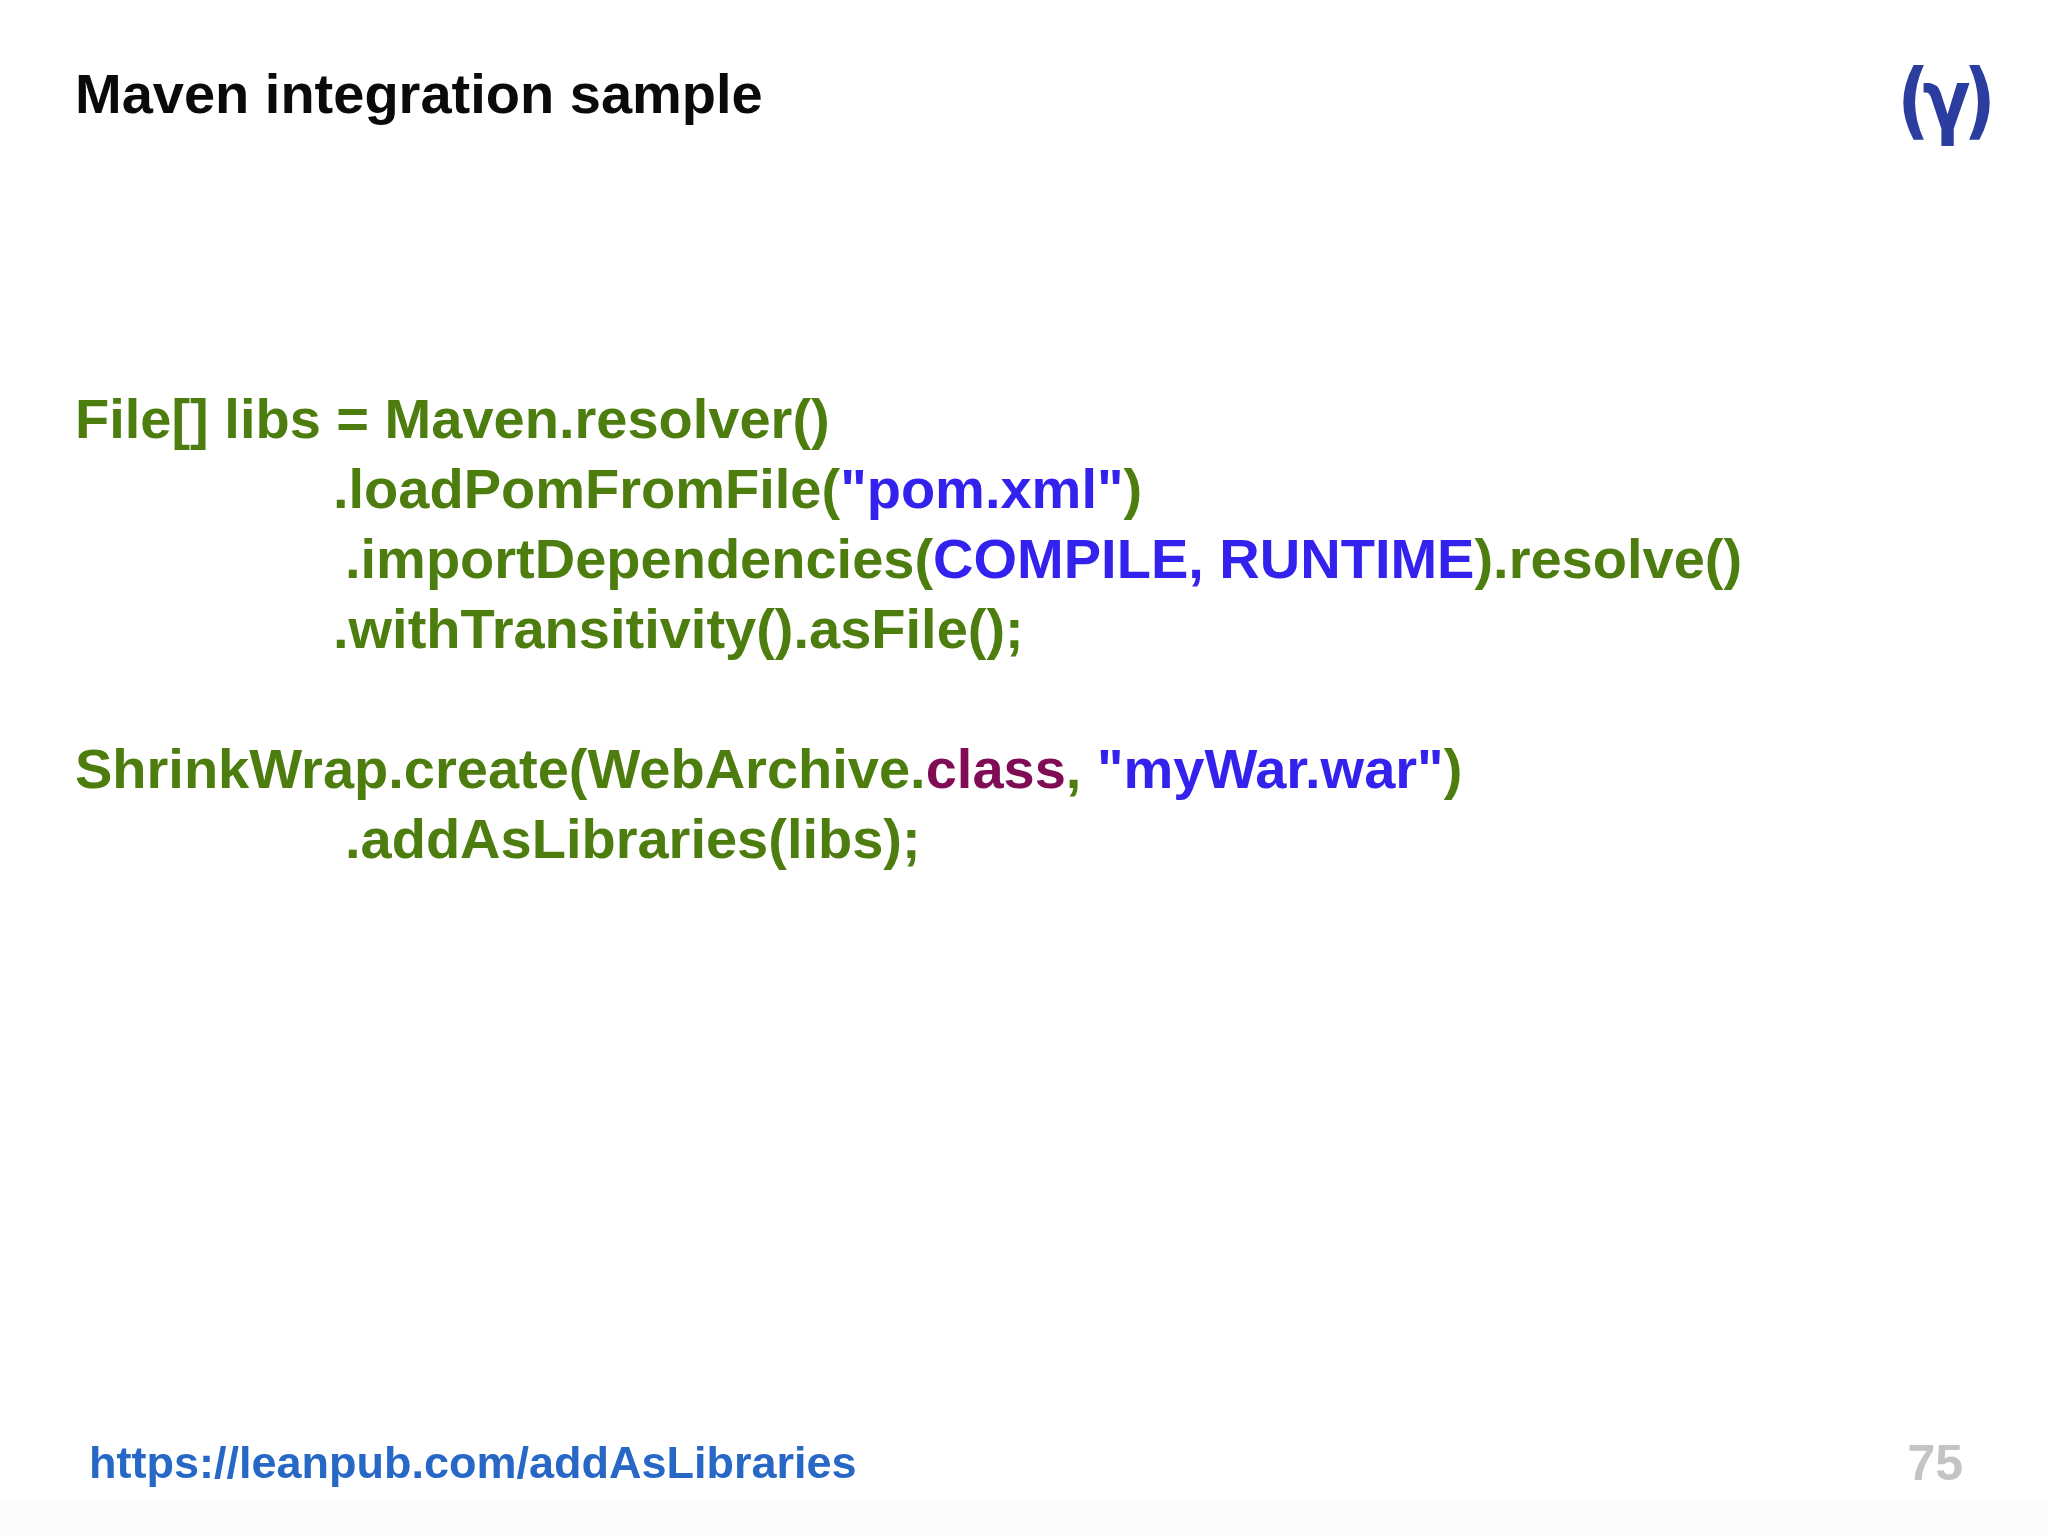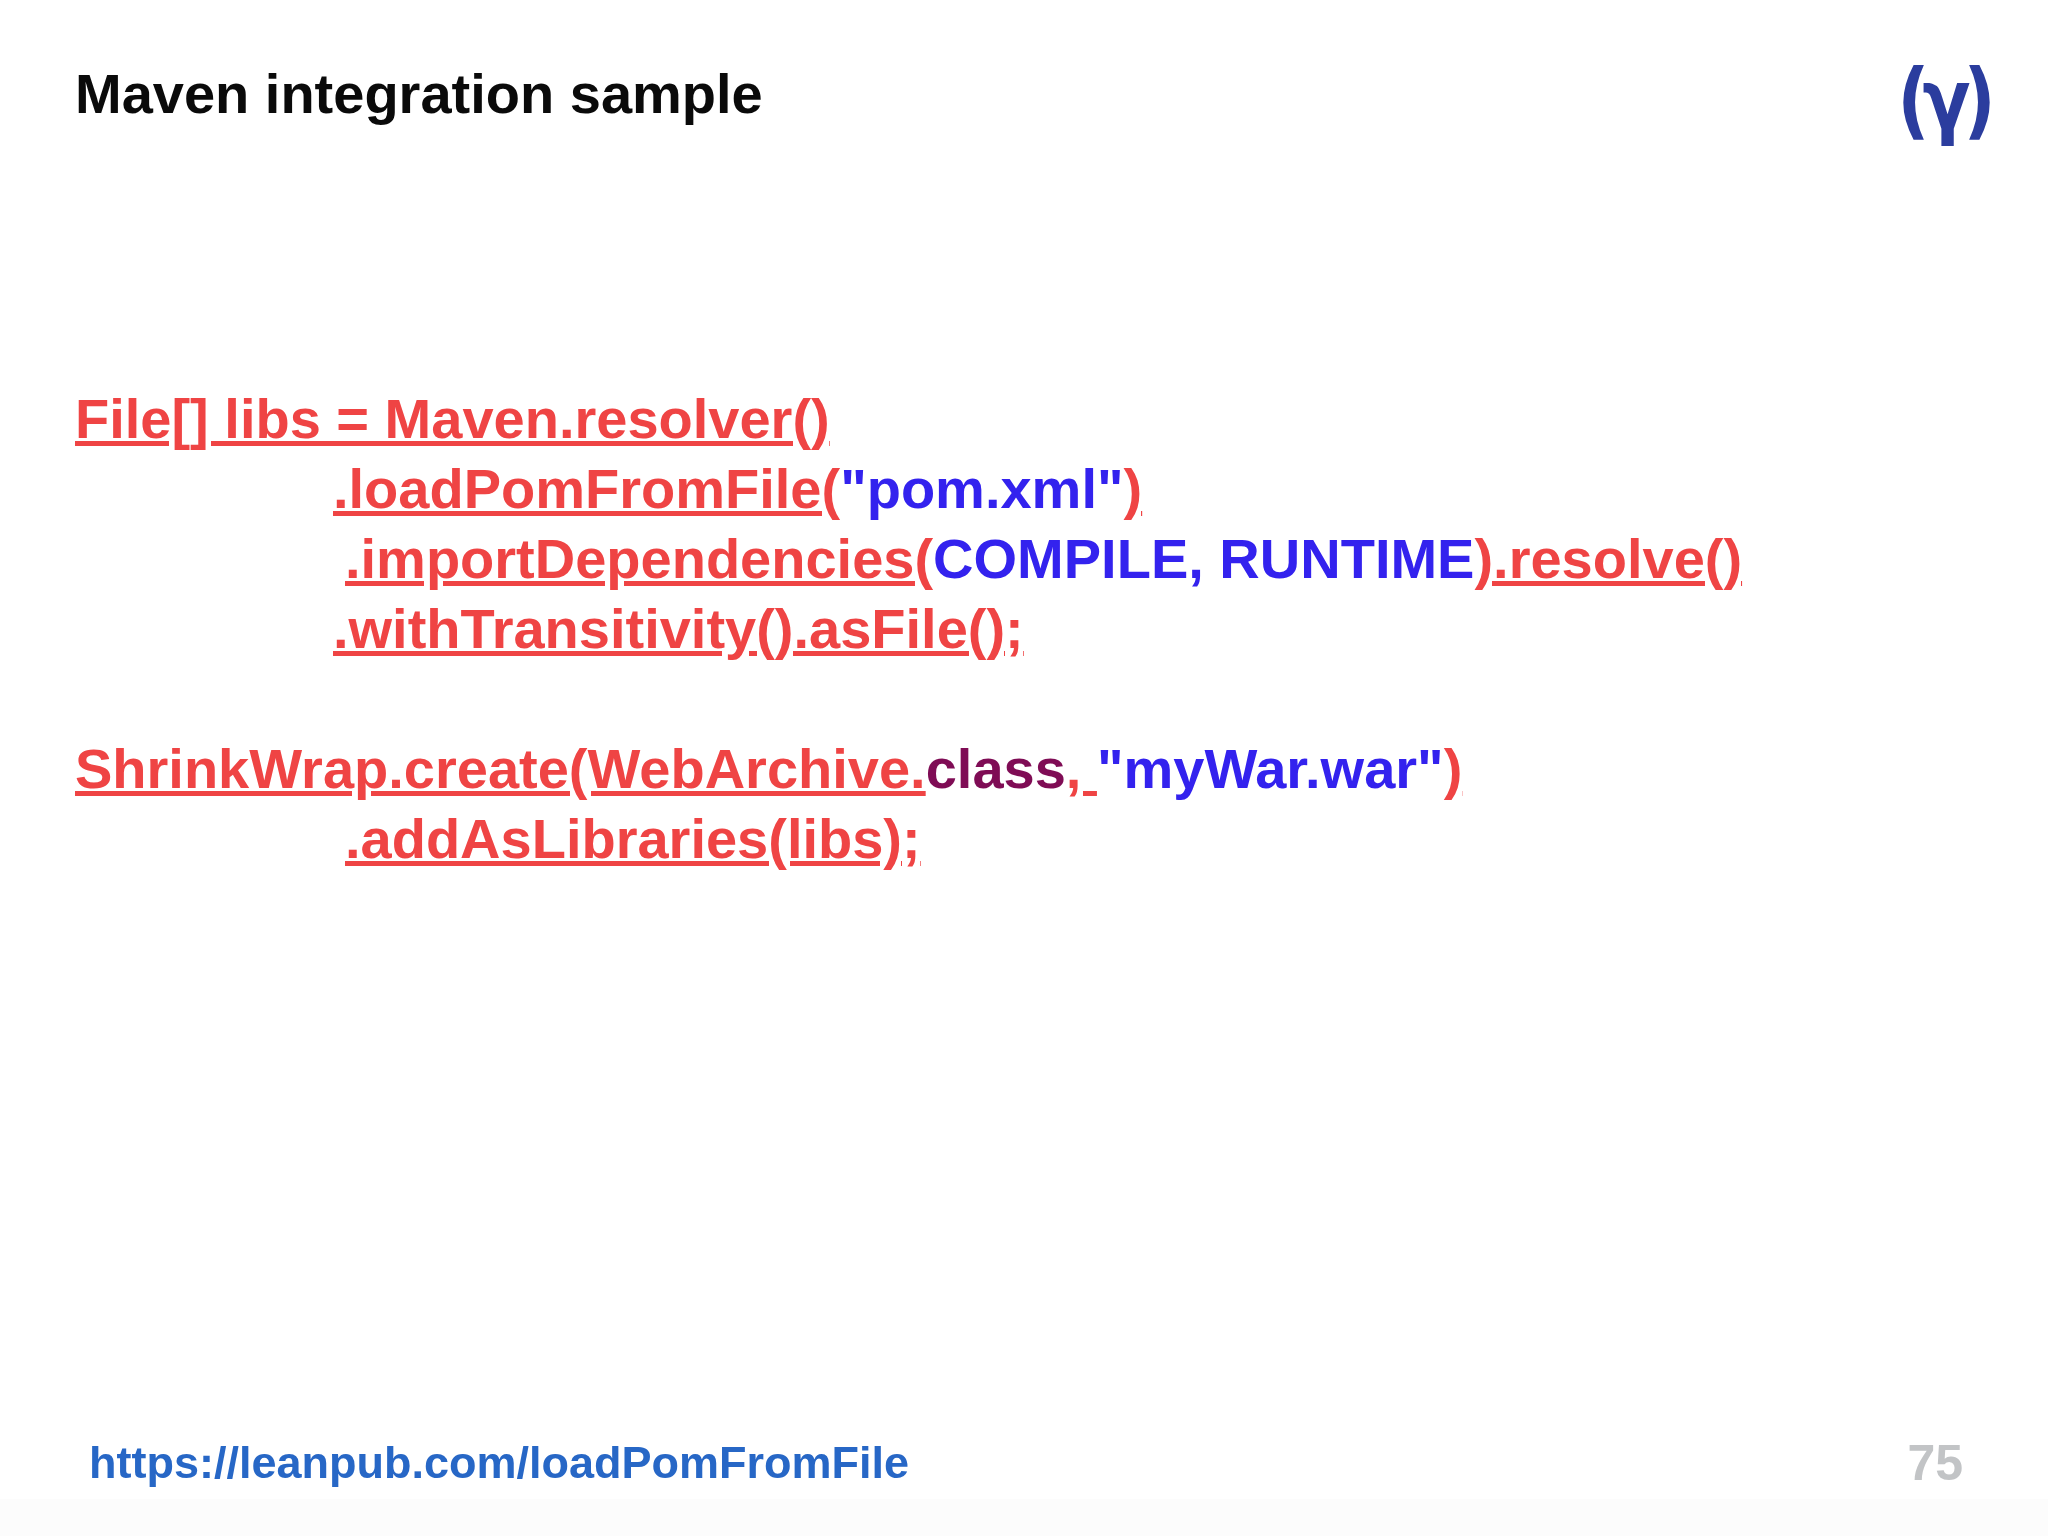--- a/index.html
+++ b/index.html
@@ -25,21 +25,21 @@
     line-height:1;white-space:nowrap;
     user-select:none;
   }
   .code-block{
     position:absolute;left:75px;top:384px;
     font-size:56px;font-weight:bold;
     line-height:70px;
     white-space:pre;
   }
   .code-line{min-height:70px;}
-  .seg-plain{color:#ef4444;text-decoration:underline;}
+  .seg-plain{color:#4d7c0f;}
   .seg-string{color:var(--string-color,#3322ee);}
   .seg-constant{color:var(--constant-color,#3322ee);}
   .seg-keyword{color:var(--keyword-color,#7f0c55);text-align:center;}
   .footer-url{
     position:absolute;left:89px;top:1440px;
     font-size:45px;font-weight:bold;
     color:var(--url-color,#2767c6);
     line-height:1;white-space:nowrap;
     text-decoration:none;
     cursor:pointer;
@@ -59,19 +59,19 @@
 <body>
 
 <div class="slide">
 
   <div class="slide-title">Maven integration sample</div>
 
   <div class="logo" style="color: rgb(43, 61, 158);">(γ)</div>
 
   <div class="code-block" id="code-block"><div class="code-line" style="padding-left: 0px;"><span class="seg-plain">File[] libs = Maven.resolver()</span></div><div class="code-line" style="padding-left: 258px;"><span class="seg-plain">.loadPomFromFile(</span><span class="seg-string">"pom.xml"</span><span class="seg-plain">)</span></div><div class="code-line" style="padding-left: 270px;"><span class="seg-plain">.importDependencies(</span><span class="seg-constant">COMPILE, RUNTIME</span><span class="seg-plain">).resolve()</span></div><div class="code-line" style="padding-left: 258px;"><span class="seg-plain">.withTransitivity().asFile();</span></div><div class="code-line" style="padding-left: 0px;">&nbsp;</div><div class="code-line" style="padding-left: 0px;"><span class="seg-plain">ShrinkWrap.create(WebArchive.</span><span class="seg-keyword">class</span><span class="seg-plain">, </span><span class="seg-string">"myWar.war"</span><span class="seg-plain">)</span></div><div class="code-line" style="padding-left: 270px;"><span class="seg-plain">.addAsLibraries(libs);</span></div></div>
 
-  <a class="footer-url">https://leanpub.com/loadPomFromFile</a>
+  <a class="footer-url">https://leanpub.com/addAsLibraries</a>
 
   <div class="page-number">75</div>
 
   <div class="bottom-strip"></div>
 
 </div>
 
 </body></html>

